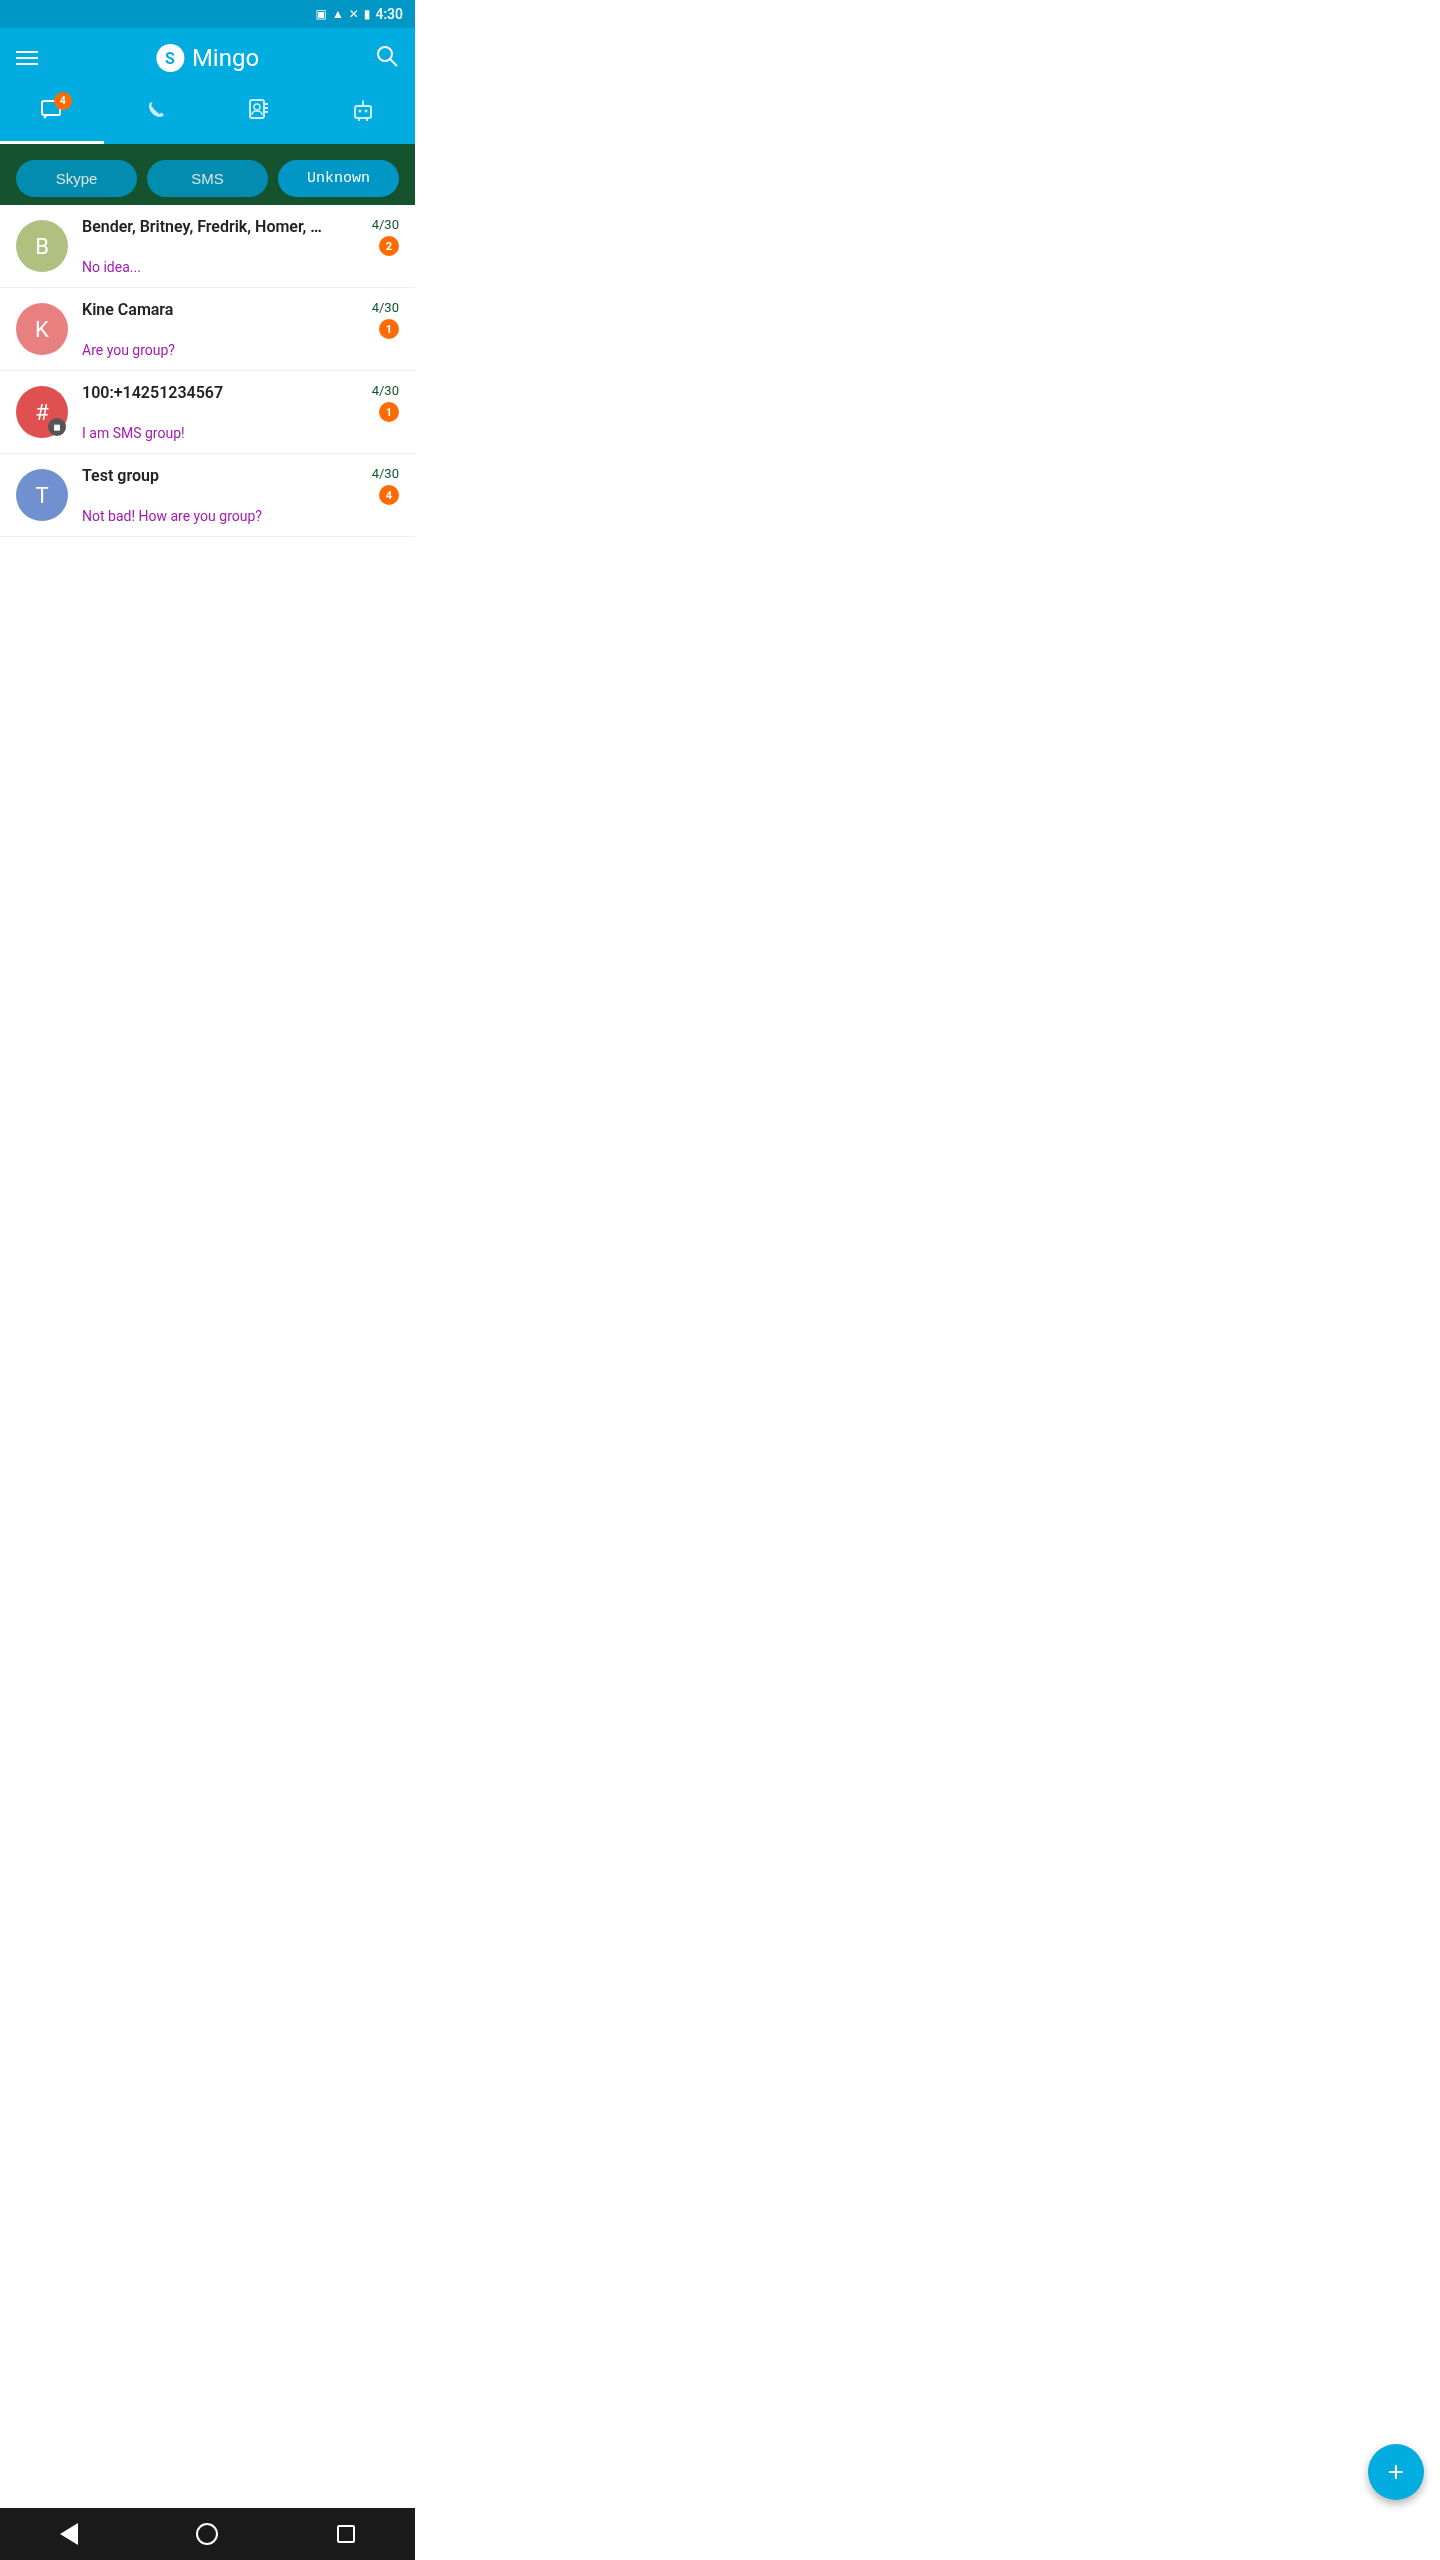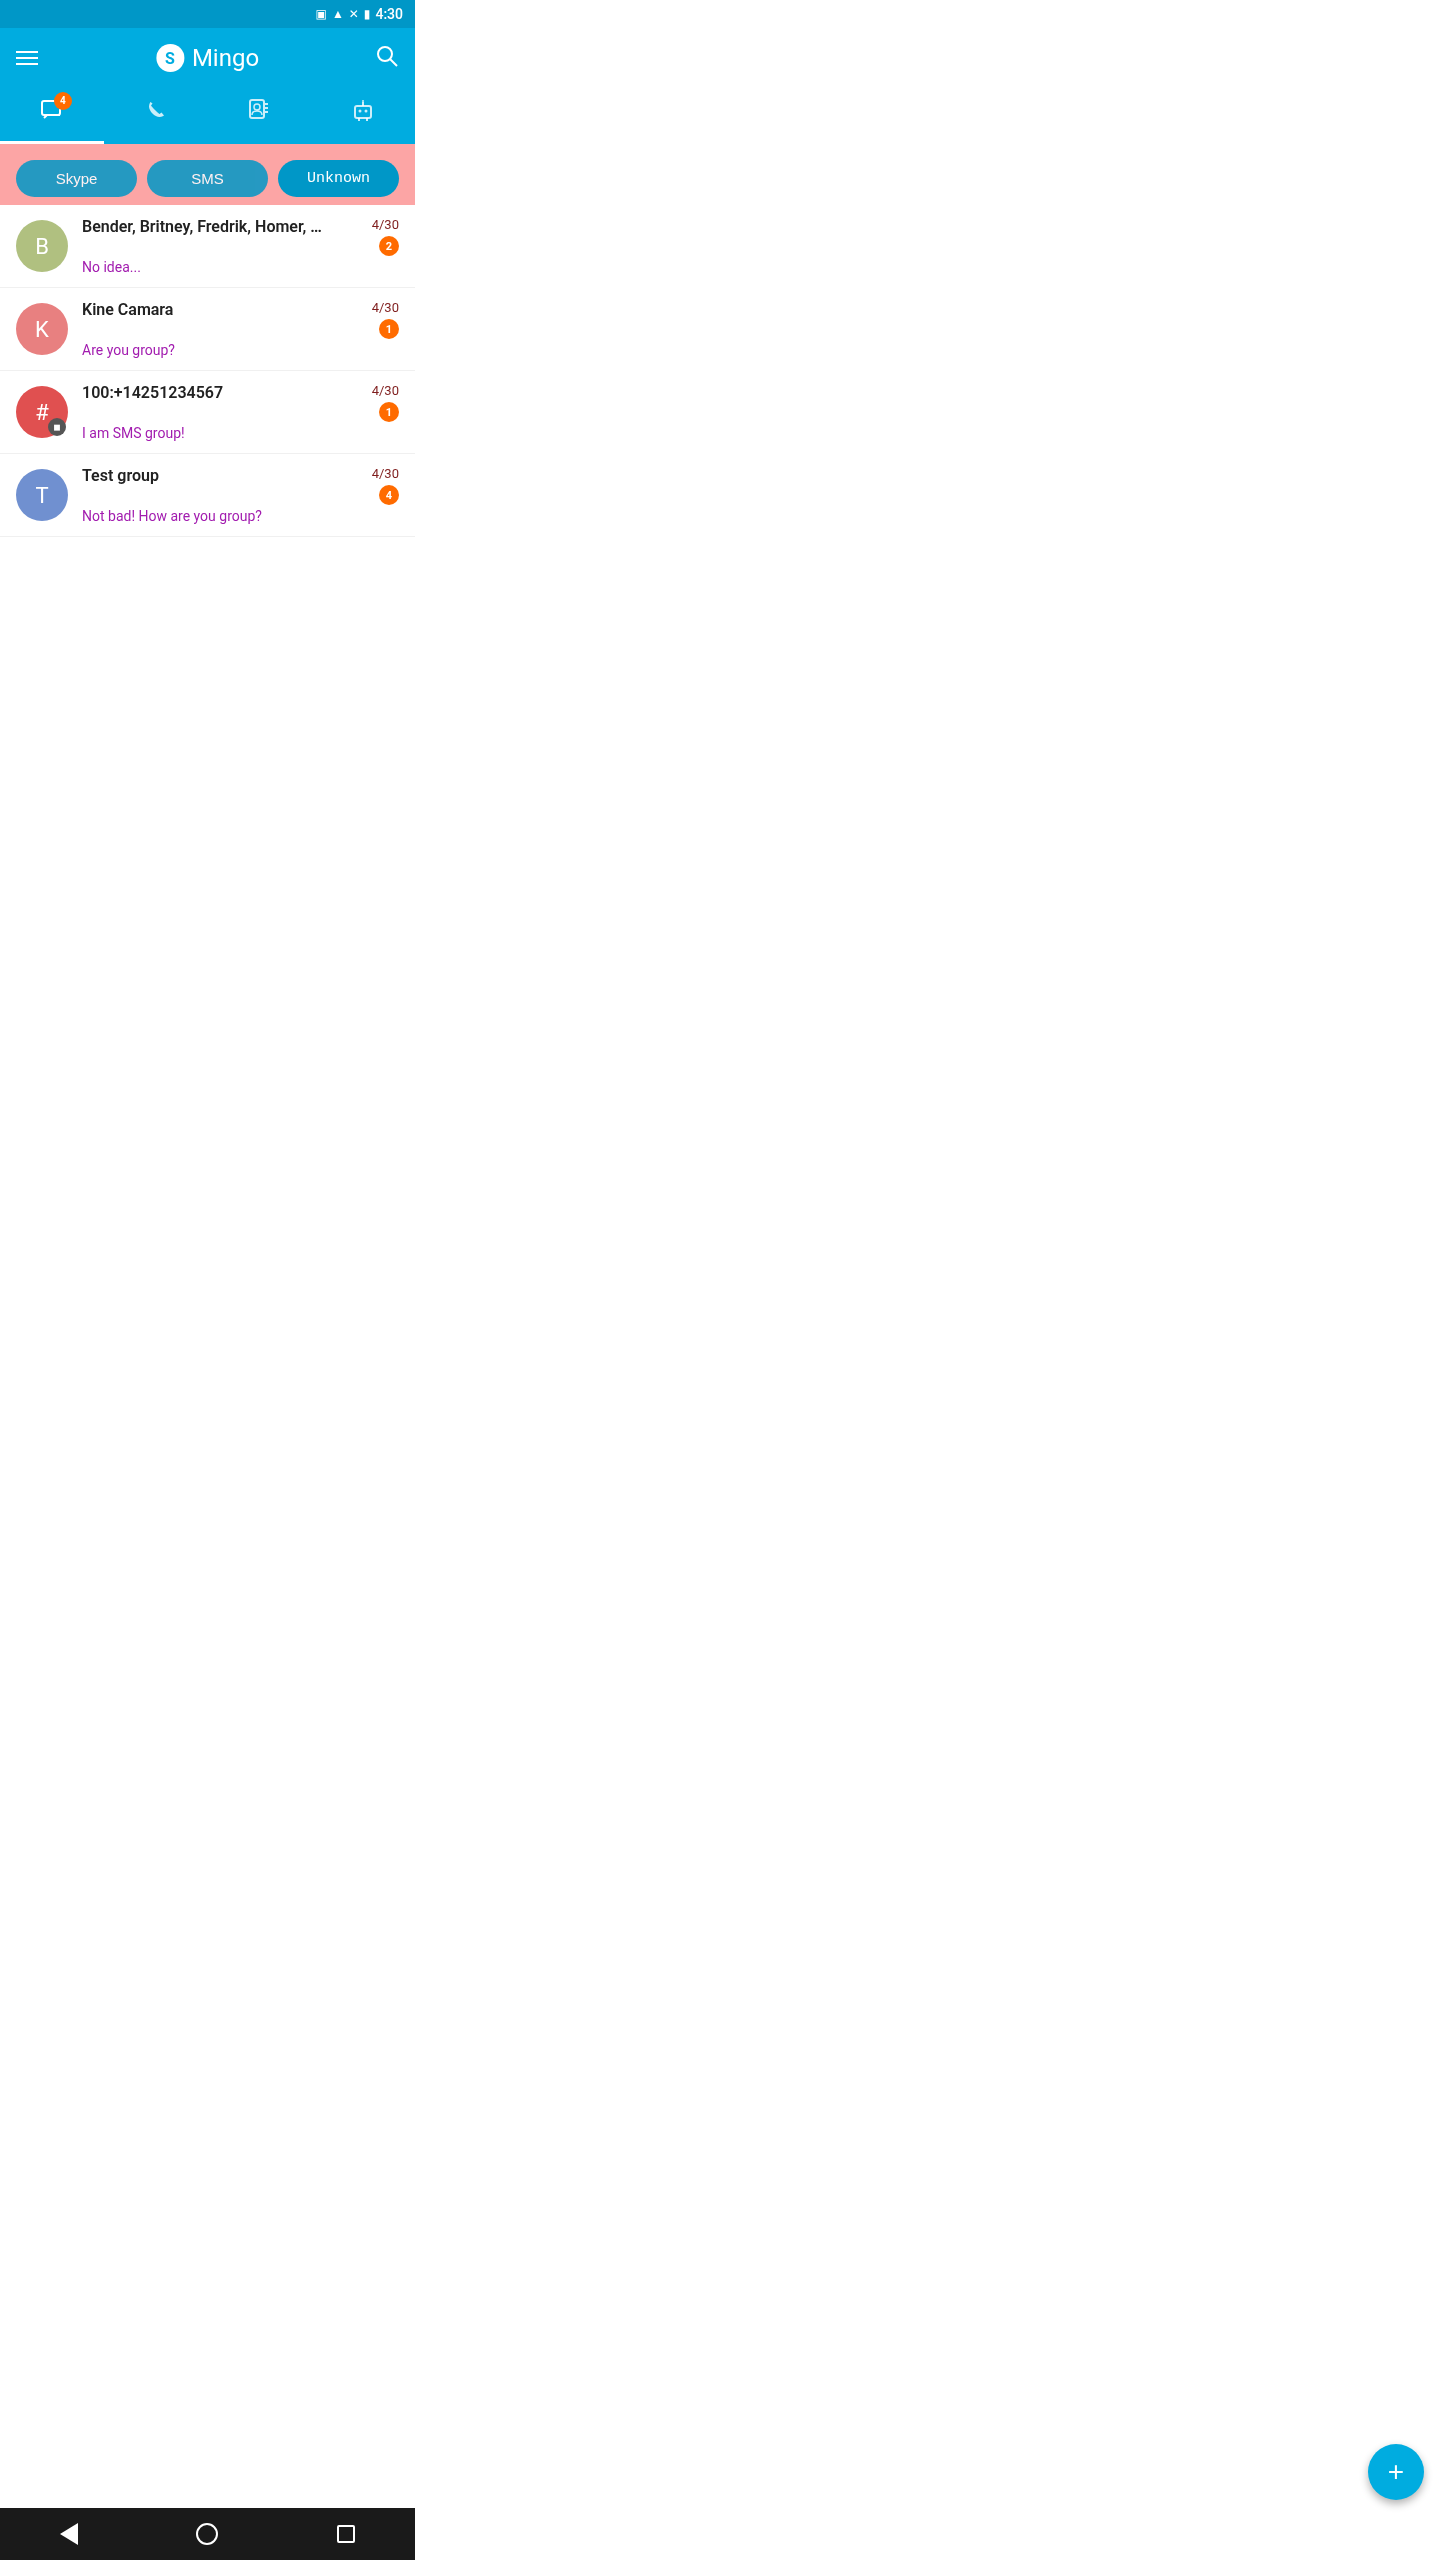--- a/index.html
+++ b/index.html
@@ -163,21 +163,21 @@
       width: 18px;
       height: 18px;
       border-radius: 50%;
       display: flex;
       align-items: center;
       justify-content: center;
     }
 
     
     .filter-bar {
-      background: #fca5a5;
+      background: #14532d;
       padding: 16px 16px 8px 16px;
       display: flex;
       gap: 10px;
     }
 
     .filter-btn {
       flex: 1;
       border: none;
       border-radius: 25px;
       padding: 10px 8px;
@@ -278,21 +278,21 @@
       display: flex;
       flex-direction: column;
       align-items: flex-end;
       gap: 4px;
       flex-shrink: 0;
       margin-left: 8px;
     }
 
     .conv-date {
       font-size: 13px;
-      color: #7f1d1d;
+      color: #14532d;
     }
 
     .unread-badge {
       background: #ff6b00;
       color: white;
       font-size: 11px;
       font-weight: bold;
       width: 20px;
       height: 20px;
       border-radius: 50%;

